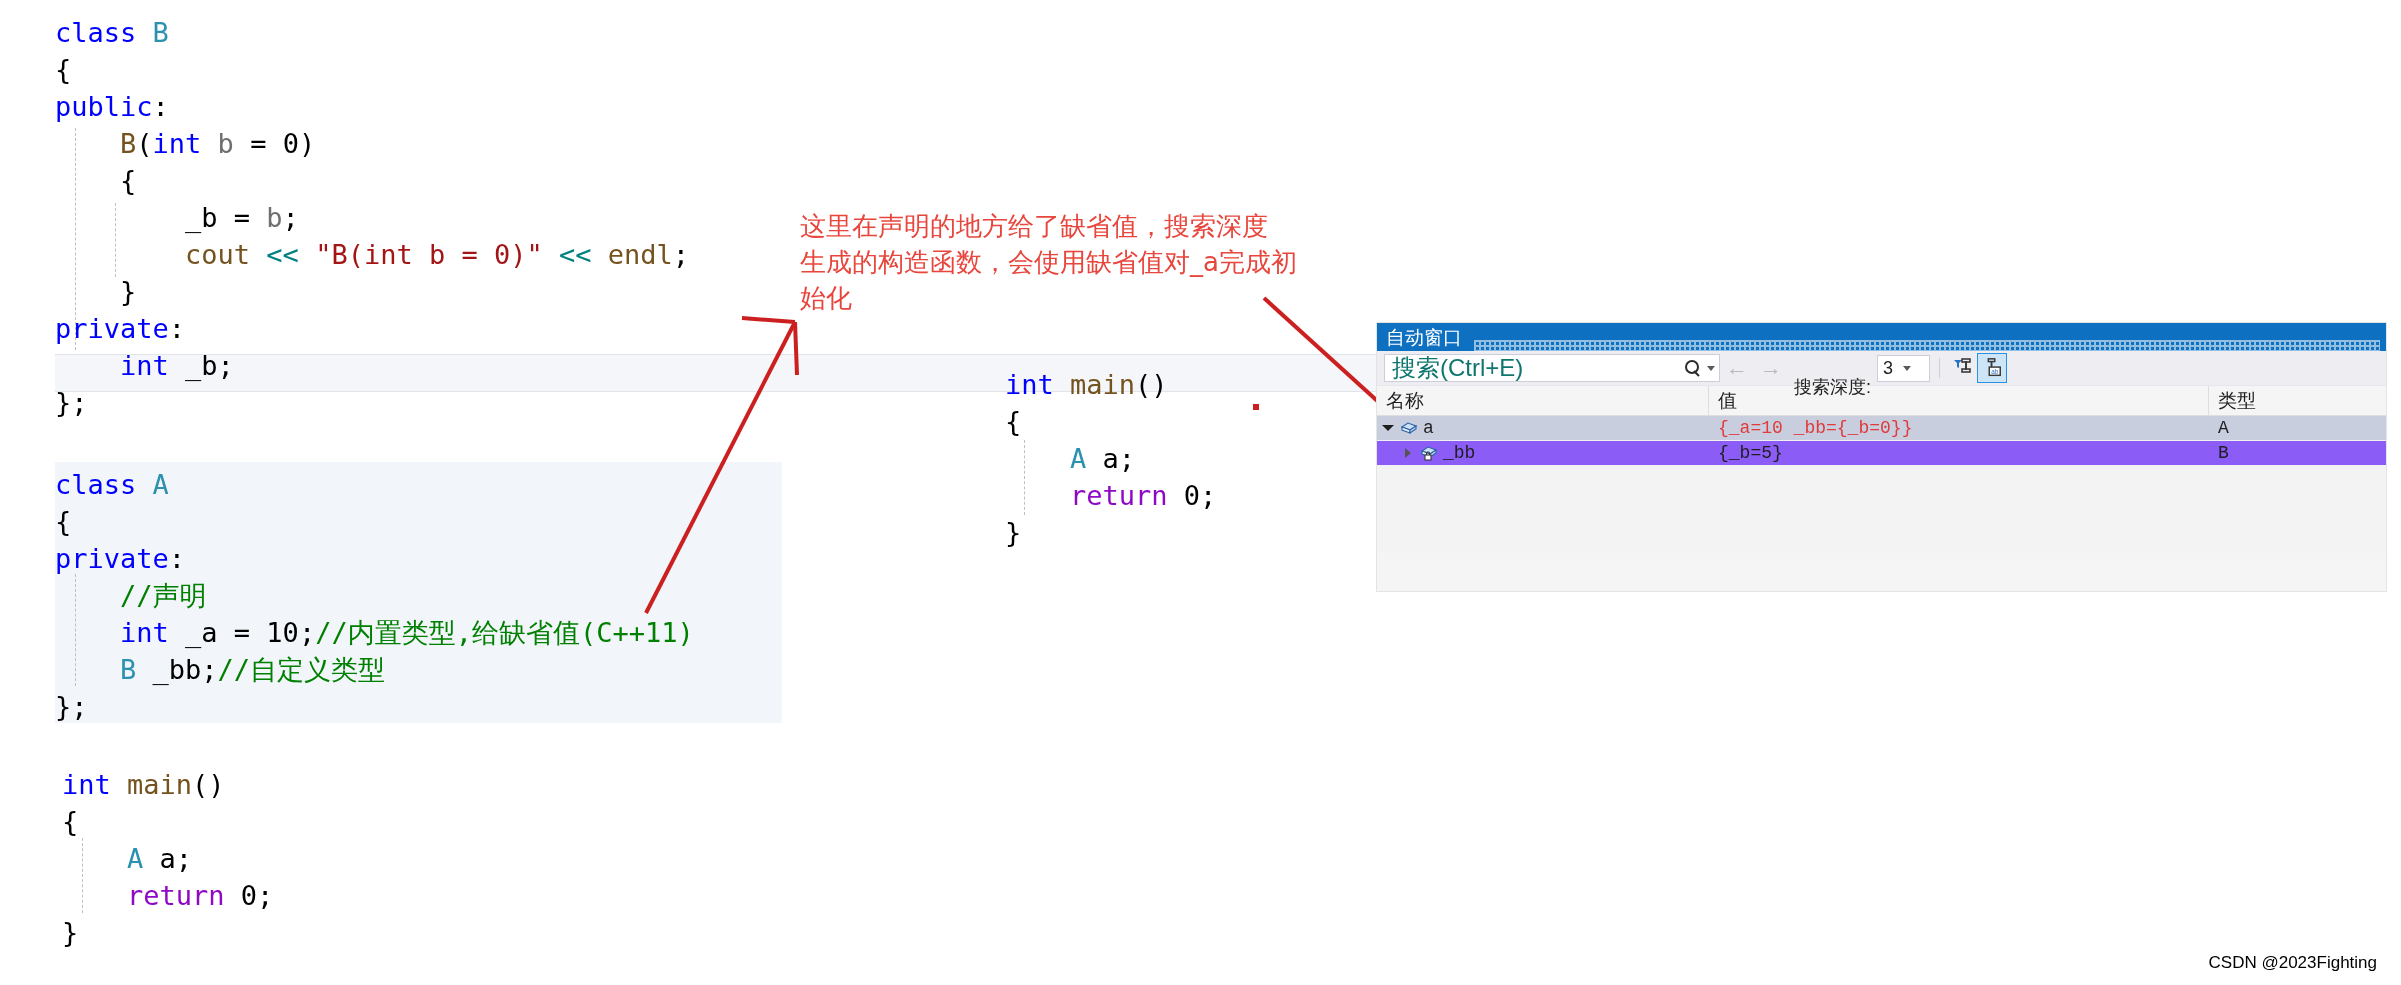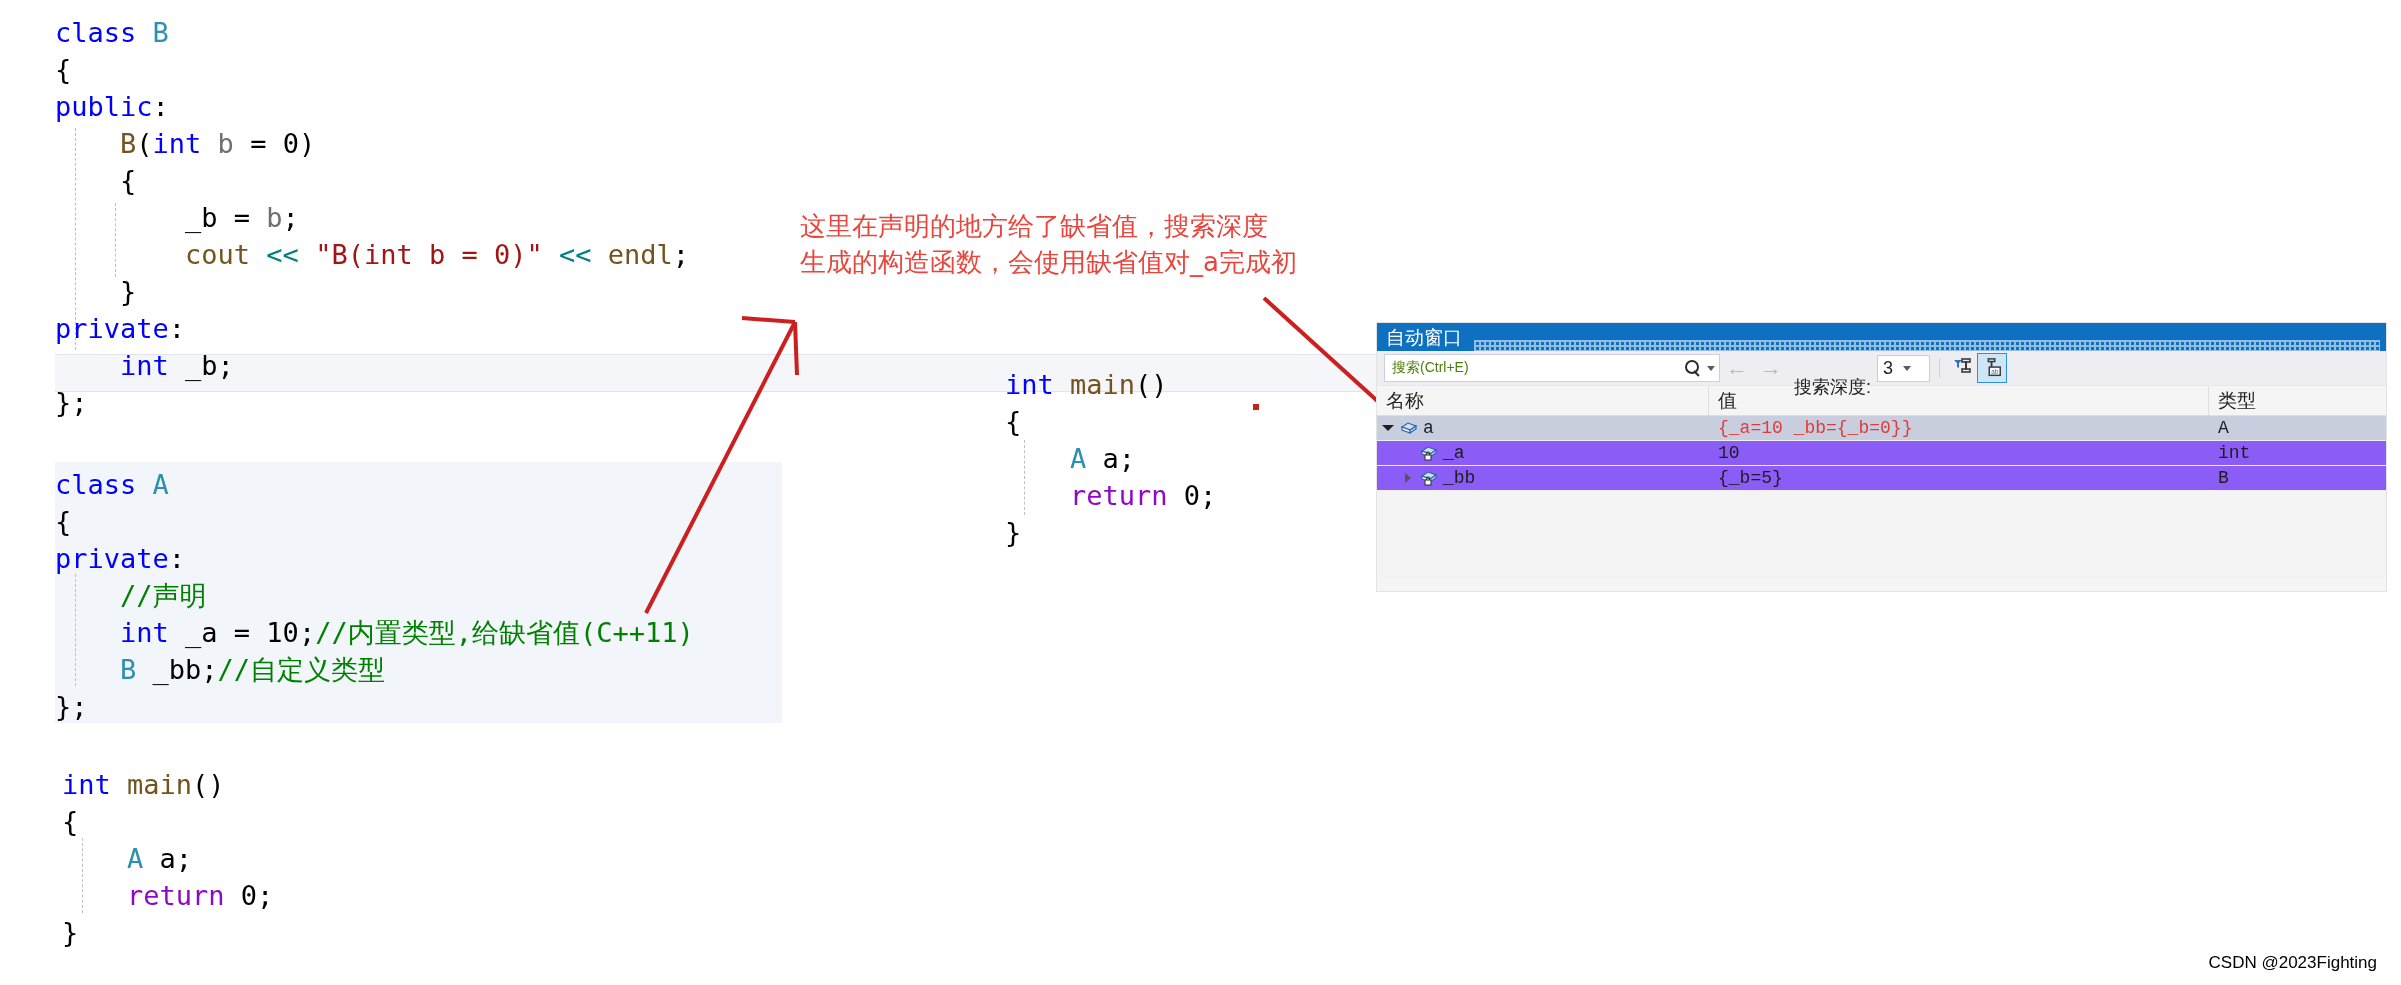--- a/index.html
+++ b/index.html
@@ -67,21 +67,21 @@
     opacity:.55;
   }
   #autos-toolbar{
     height:34px;background:#eeeef2;display:flex;align-items:center;
     padding:0 4px;gap:0px;border-bottom:1px solid #e8e8ec;
   }
   #search-box{
     width:323px;height:26px;background:#ffffff;border:1px solid #cccedb;
     display:flex;align-items:center;padding:0 4px 0 7px;margin-left:3px;
   }
-  #search-input-text{flex:1;color:#4d7c0f;font-size:14px;}
+  #search-input-text{flex:1;color:#0f766e;font-size:24px;}
   .search-icon{width:17px;height:17px;position:relative;}
   .search-icon::before{
     content:"";position:absolute;left:0;top:0;width:10px;height:10px;
     border:2px solid #2b2b2b;border-radius:50%;
   }
   .search-icon::after{
     content:"";position:absolute;left:9px;top:10px;width:7px;height:2px;
     background:#2b2b2b;transform:rotate(45deg);transform-origin:left center;
   }
   .caret-down{
@@ -150,20 +150,21 @@
 
 <div class="code" id="code-a" style="left:55px;top:466px;"><div><span class="kw">class </span><span class="type">A</span></div><div><span class="pln">{</span></div><div><span class="kw">private</span><span class="pln">:</span></div><div><span class="pln">    </span><span class="cmt">//声明</span></div><div><span class="pln">    </span><span class="kw">int</span><span class="pln"> _a = </span><span class="num">10</span><span class="pln">;</span><span class="cmt">//内置类型,给缺省值(C++11)</span></div><div><span class="pln">    </span><span class="type">B</span><span class="pln"> _bb;</span><span class="cmt">//自定义类型</span></div><div><span class="pln">};</span></div></div>
 
 <div class="code" id="code-main-mid" style="left:1005px;top:366px;"><div><span class="kw">int</span><span class="pln"> </span><span class="fn">main</span><span class="pln">()</span></div><div><span class="pln">{</span></div><div><span class="pln">    </span><span class="type">A</span><span class="pln"> a;</span></div><div><span class="pln">    </span><span class="ctl">return</span><span class="pln"> </span><span class="num">0</span><span class="pln">;</span></div><div><span class="pln">}</span></div></div>
 
 <div class="code" id="code-main-bot" style="left:62px;top:766px;"><div><span class="kw">int</span><span class="pln"> </span><span class="fn">main</span><span class="pln">()</span></div><div><span class="pln">{</span></div><div><span class="pln">    </span><span class="type">A</span><span class="pln"> a;</span></div><div><span class="pln">    </span><span class="ctl">return</span><span class="pln"> </span><span class="num">0</span><span class="pln">;</span></div><div><span class="pln">}</span></div></div>
 
 <div id="annotation">
   <div>这里在声明的地方给了缺省值，搜索深度</div>
   <div>生成的构造函数，会使用缺省值对_a完成初</div>
+  <div>始化</div>
 </div>
 
 <svg id="arrows" viewBox="0 0 2401 985">
   <g stroke="#cc1f1f" stroke-width="4" fill="none" stroke-linecap="butt">
 
     <line x1="646" y1="613" x2="795" y2="322"></line>
     <line x1="795" y1="322" x2="742" y2="318"></line>
     <line x1="795" y1="322" x2="797" y2="375"></line>
 
     <line x1="1264" y1="298" x2="1449" y2="466"></line>
@@ -228,35 +229,20 @@
             </span>
             <span class="field-icon"><svg width="20" height="16" viewBox="0 0 20 16">
   <path d="M3 7 L9 3 L17 6 L11 10 Z" fill="#cfe0f5" stroke="#2b63a8" stroke-width="1.1"></path>
   <path d="M3 7 L3 10 L11 13 L11 10 Z" fill="#eaf2fc" stroke="#2b63a8" stroke-width="1.1"></path>
   <path d="M17 6 L17 9 L11 13 L11 10 Z" fill="#bcd4ef" stroke="#2b63a8" stroke-width="1.1"></path>
 </svg></span>
             <span>a</span>
           </div>
           <div class="cell value changed">{_a=10 _bb={_b=0}}</div>
           <div class="cell type">A</div>
-        </div>
-        <div class="grid-row">
-          <div class="cell name" style="padding-left: 24px;">
-            <span class="expander"></span>
-            <span class="field-icon"><svg width="20" height="16" viewBox="0 0 20 16">
-  <path d="M3 6 L9 2 L17 5 L11 9 Z" fill="#cfe0f5" stroke="#2b63a8" stroke-width="1.1"></path>
-  <path d="M3 6 L3 9 L11 12 L11 9 Z" fill="#eaf2fc" stroke="#2b63a8" stroke-width="1.1"></path>
-  <path d="M17 5 L17 8 L11 12 L11 9 Z" fill="#bcd4ef" stroke="#2b63a8" stroke-width="1.1"></path>
-  <rect x="6" y="10" width="6" height="5" fill="#ffffff" stroke="#3a3a3a" stroke-width="1.1"></rect>
-  <path d="M7.5 10 v-2 a1.6 1.6 0 0 1 3 0 v2" fill="none" stroke="#3a3a3a" stroke-width="1.1"></path>
-</svg></span>
-            <span>_a</span>
-          </div>
-          <div class="cell value">10</div>
-          <div class="cell type">int</div>
         </div>
         <div class="grid-row">
           <div class="cell name" style="padding-left: 24px;">
             <span class="expander">
               <span class="tri-right"></span>
             </span>
             <span class="field-icon"><svg width="20" height="16" viewBox="0 0 20 16">
   <path d="M3 6 L9 2 L17 5 L11 9 Z" fill="#cfe0f5" stroke="#2b63a8" stroke-width="1.1"></path>
   <path d="M3 6 L3 9 L11 12 L11 9 Z" fill="#eaf2fc" stroke="#2b63a8" stroke-width="1.1"></path>
   <path d="M17 5 L17 8 L11 12 L11 9 Z" fill="#bcd4ef" stroke="#2b63a8" stroke-width="1.1"></path>

